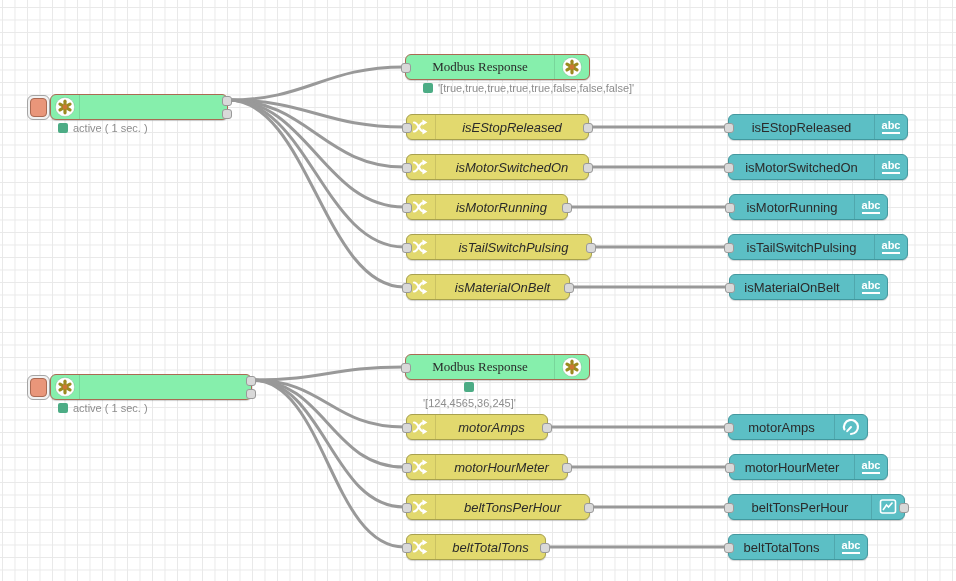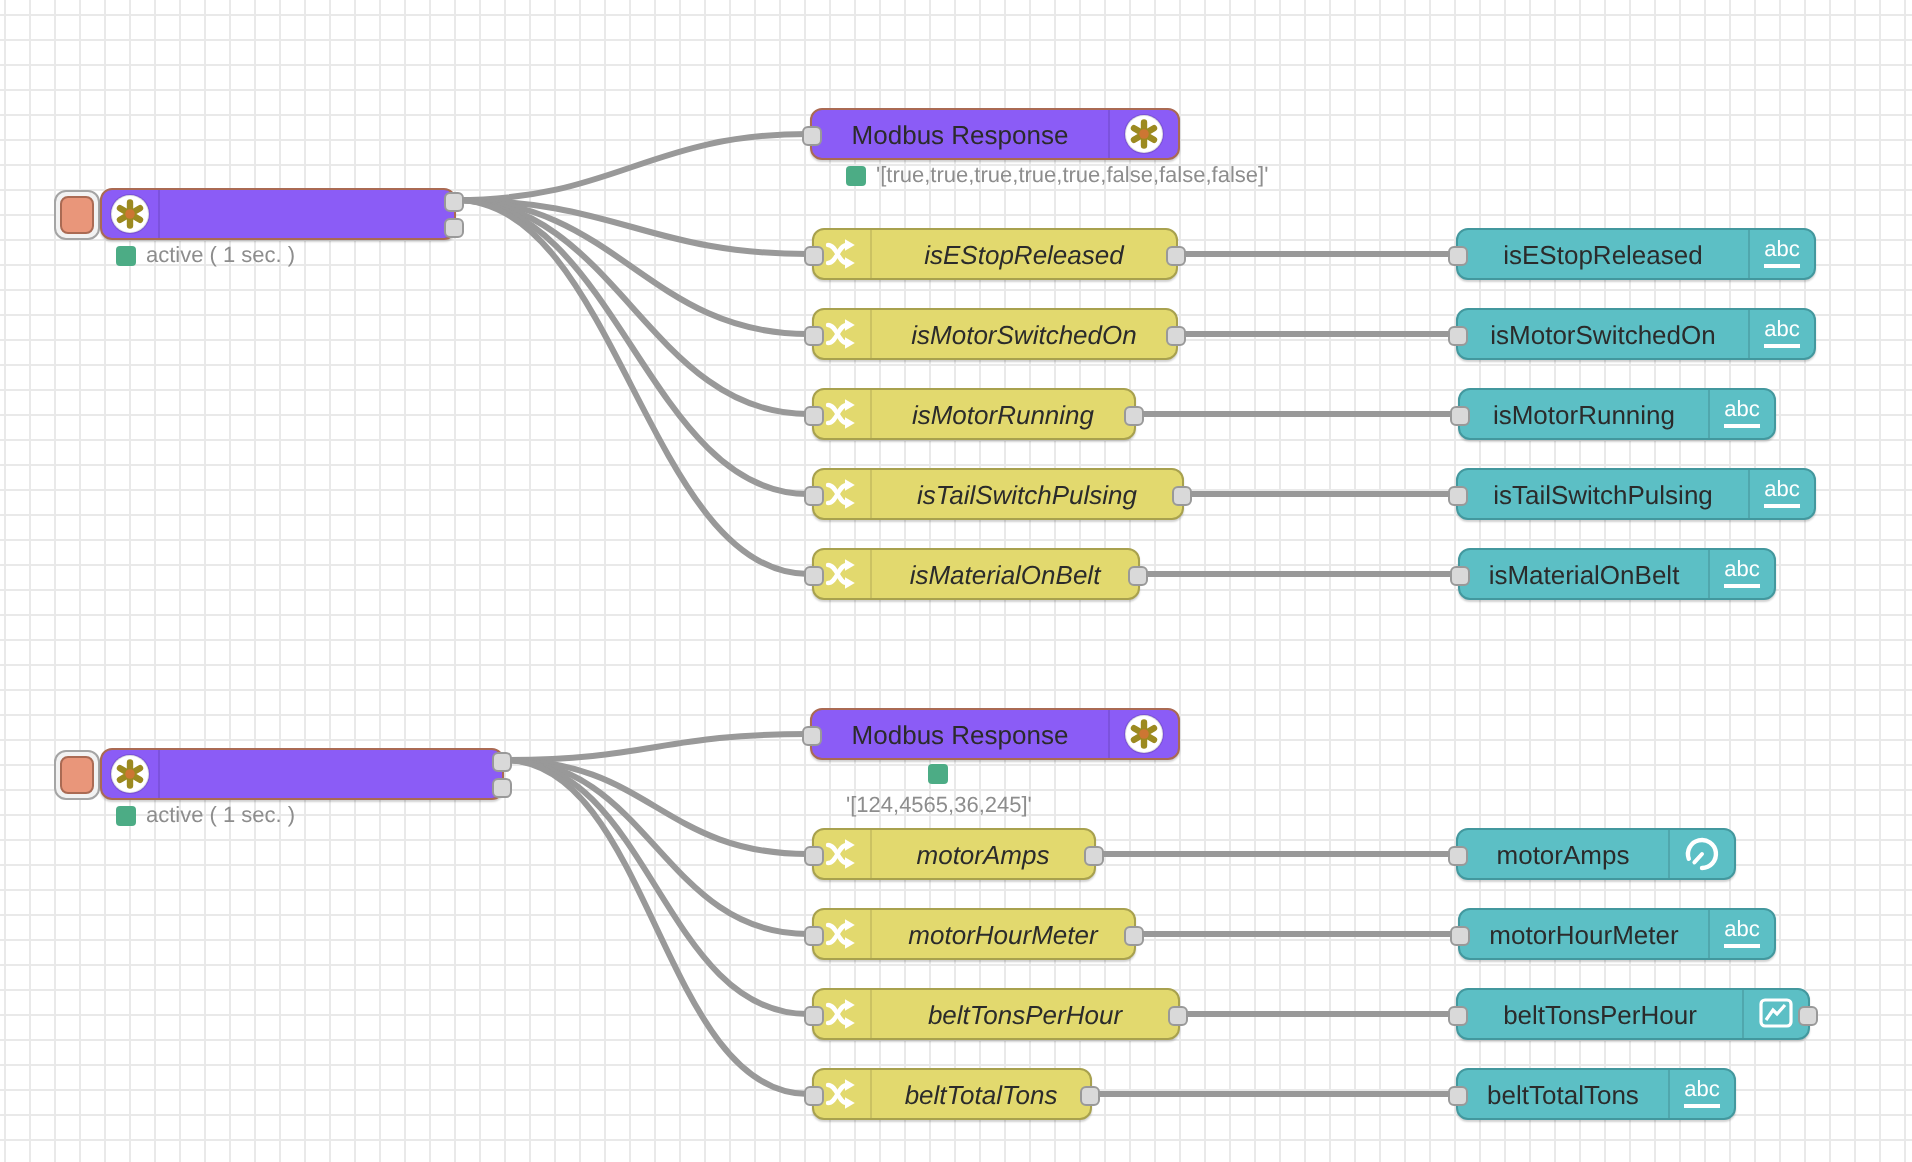--- a/index.html
+++ b/index.html
@@ -14,41 +14,41 @@
     background-position:2px 7px;
   }
   svg.wires{position:absolute;left:0;top:0;z-index:1;}
   .wire{stroke:#999999;stroke-width:3;fill:none;stroke-linecap:round;}
 
   .node{
     position:absolute;height:26px;border-radius:6px;border:1px solid;
     box-sizing:border-box;display:flex;align-items:stretch;z-index:2;
     box-shadow:0 1px 1px rgba(0,0,0,0.18);
   }
-  .salmon{background:#8b5cf6;border-color:#aa6a53;}
+  .salmon{background:#86efac;border-color:#aa6a53;font-family:Liberation Serif, serif;}
   .yellow{background:#e2d96e;border-color:#a8a14e;}
   .teal{background:#5cbfc5;border-color:#43989e;}
 
   .label{
     flex:1;display:flex;align-items:center;justify-content:center;
     font-size:13px;color:#2b2b2b;white-space:nowrap;padding:0 6px;overflow:hidden;
   }
   .yellow .label{font-style:italic;}
 
   .icon-area{
     width:28px;display:flex;align-items:center;justify-content:center;flex:none;
   }
   .icon-area.left{border-right:1px solid rgba(0,0,0,0.10);}
   .icon-area.right{border-left:1px solid rgba(0,0,0,0.10);}
   .badge-area{
     width:32px;display:flex;align-items:center;justify-content:center;flex:none;
     border-left:1px solid rgba(0,0,0,0.12);
   }
   .abc{
-    color:#fff;font-weight:normal;font-size:11px;line-height:11px;
+    color:#fff;font-weight:bold;font-size:11px;line-height:11px;
     border-bottom:2px solid #fff;padding-bottom:1px;
   }
 
   .port{
     position:absolute;width:10px;height:10px;background:#d9d9d9;
     border:1px solid #999;border-radius:3px;box-sizing:border-box;z-index:3;
   }
   .port.in{left:-5px;top:8px;}
   .port.out{right:-5px;top:8px;}
   .port.out1{right:-5px;top:1px;}

